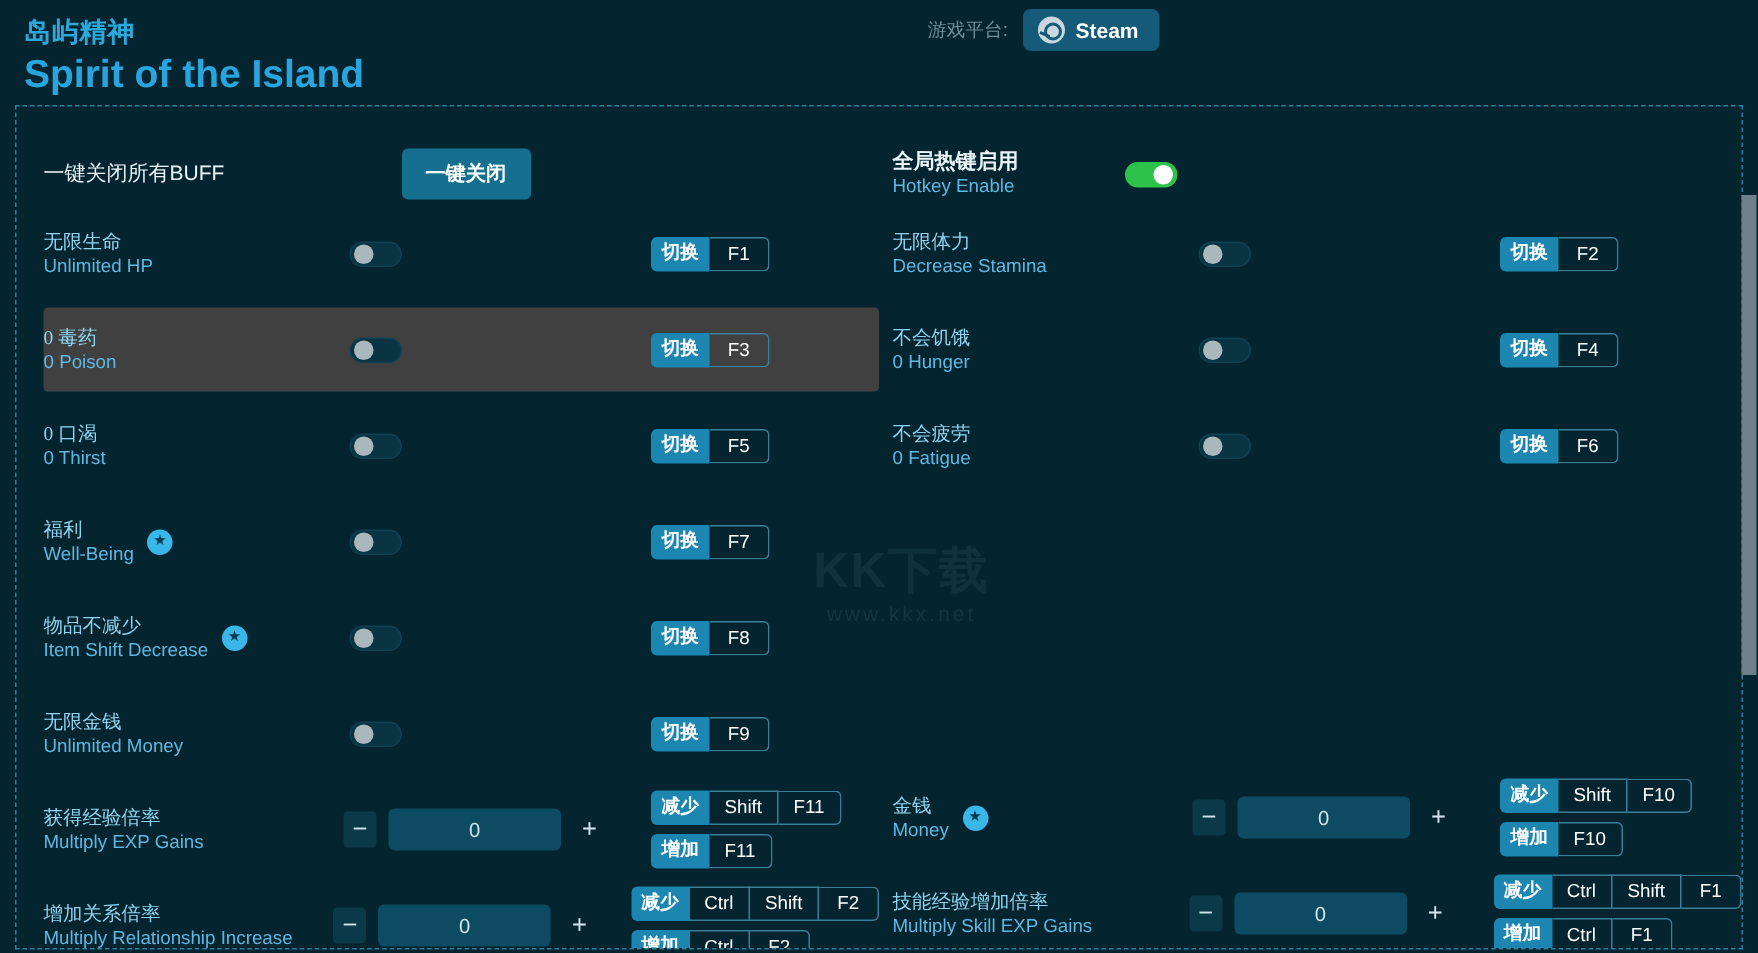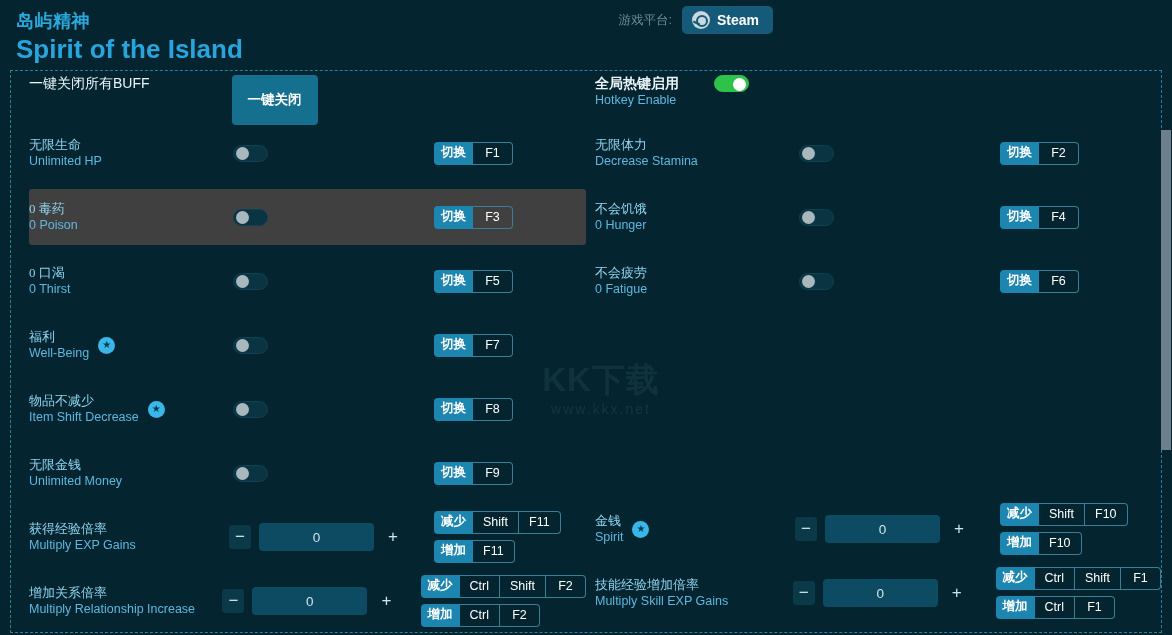--- a/index.html
+++ b/index.html
@@ -121,21 +121,21 @@
     white-space: nowrap;
   }
   .key-cap {
     background: transparent; color: #ffffff; font-size: 12.5px;
     padding: 3px 10px; line-height: 15px; min-width: 40px; text-align: center;
     border: 1px solid #3a7e97; border-left: none; white-space: nowrap;
   }
   .key-cap:last-child { border-radius: 0 4px 4px 0; }
 
   
-  .head-row { display: flex; height: 50px; margin-top: 4px; }
+  .head-row { display: flex; align-items: center; height: 50px; margin-top: 20px; gap: 36px; }
   .head-label-cn { font-size: 14px; color: #e9f4f8; }
   .head-label-cn.b { font-weight: bold; }
   .head-label-en { font-size: 12.5px; color: #5eb8e0; }
   .closeall-btn {
     background: #15708f; color: #ffffff; font-size: 13.5px; font-weight: bold;
     border: none; border-radius: 4px; padding: 8px 16px; cursor: pointer;
     margin-left: 82px;
   }
 
   
@@ -427,21 +427,21 @@
               <div class="key-line">
                 <span class="key-tag">切换</span>
                 <span class="key-cap">F6</span>
               </div>
             </div>
           </div>
           <div class="row" style="margin-top: 192px;">
             <div class="row-labels">
               <div class="labels-txt">
                 <div class="lbl-cn">金钱</div>
-                <div class="lbl-en">Spirit</div>
+                <div class="lbl-en">Money</div>
               </div>
               <span class="star">★</span>
             </div>
             <div class="stepper">
               <button class="step-btn minus">−</button>
               <div class="num-field">0</div>
               <button class="step-btn">+</button>
             </div>
             <div class="keys">
               <div class="key-line">

